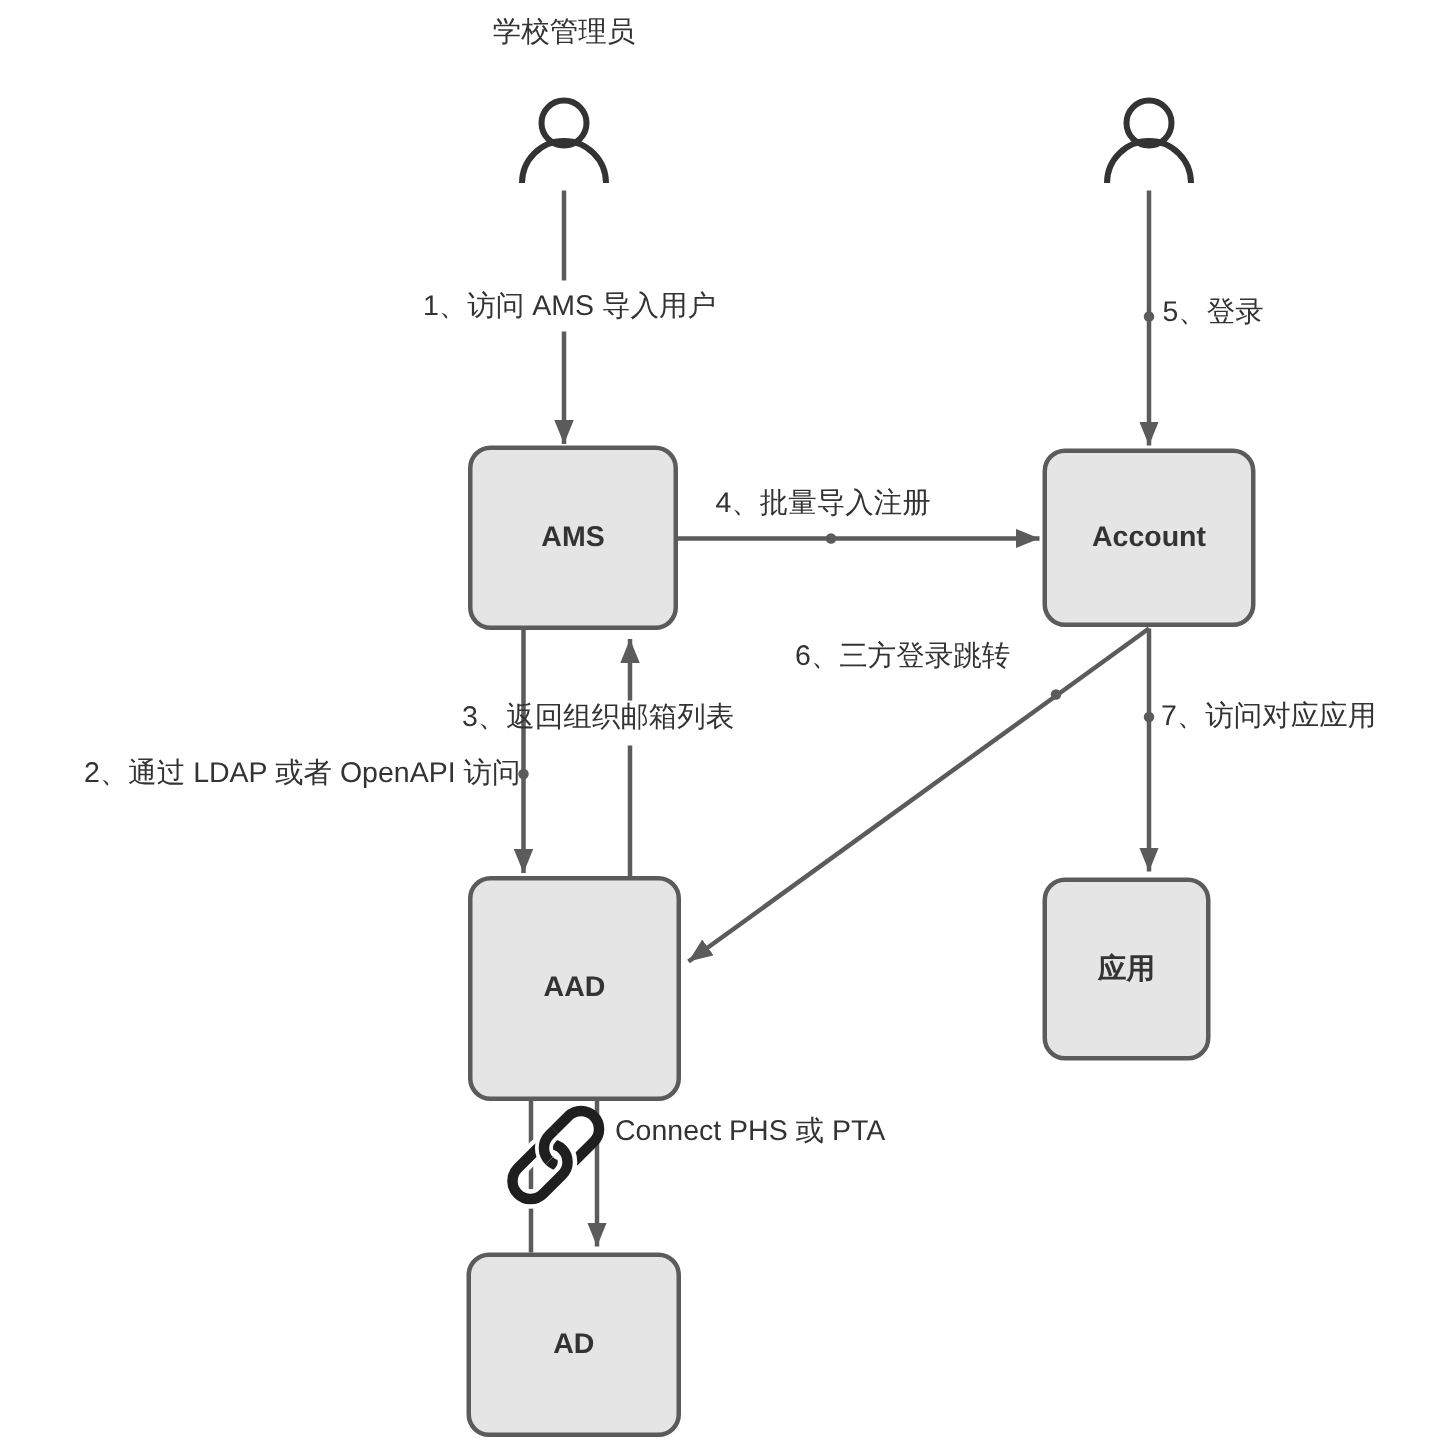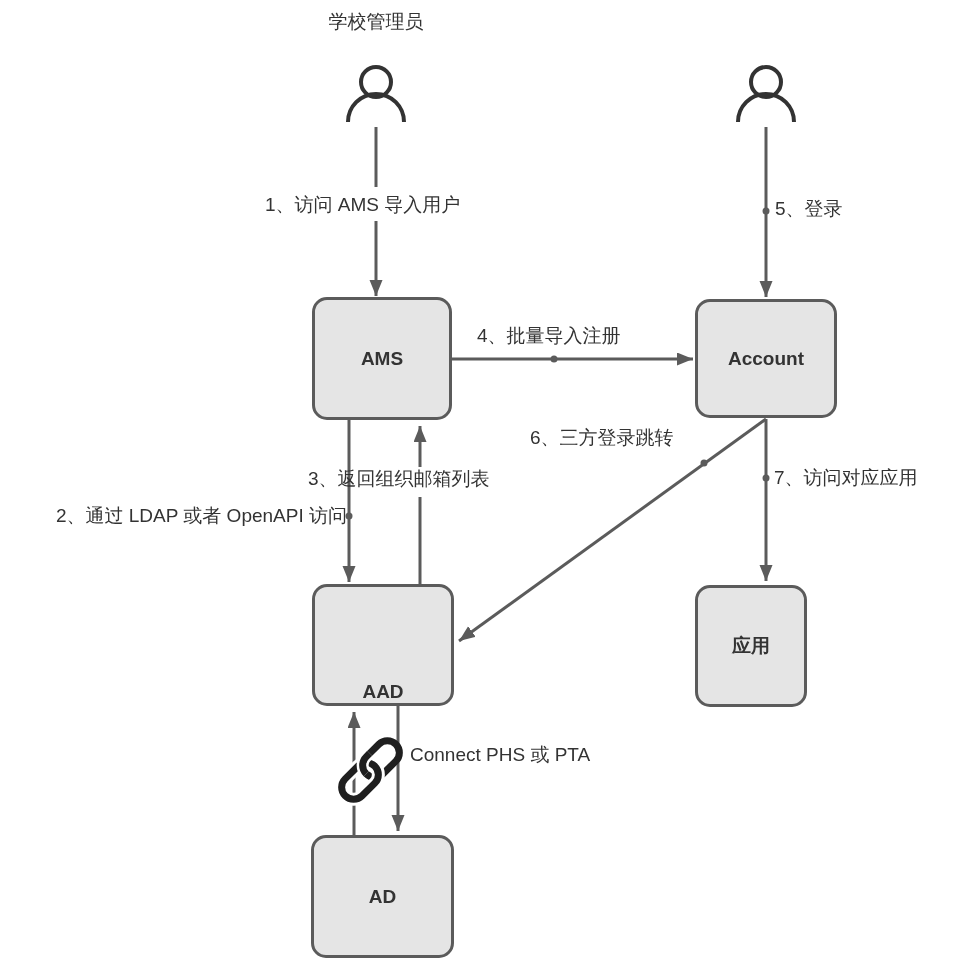--- a/index.html
+++ b/index.html
@@ -124,31 +124,31 @@
   </svg>
 
   <div class="actor-title" style="left:281px;">学校管理员</div>
 
   <div class="node" style="left:312px;top:297px;width:140px;height:123px;">
     <span>AMS</span>
   </div>
   <div class="node" style="left:695px;top:299px;width:142px;height:119px;">
     <span>Account</span>
   </div>
-  <div class="node" style="left:312px;top:584px;width:142px;height:122px;align-items:flex-end;">
+  <div class="node" style="left:312px;top:584px;width:142px;height:150px;">
     <span>AAD</span>
   </div>
   <div class="node" style="left:695px;top:585px;width:112px;height:122px;">
     <span>应用</span>
   </div>
   <div class="node" style="left:311px;top:835px;width:143px;height:123px;">
     <span>AD</span>
   </div>
 
-  <div class="edge-label" style="left:265px;top:192px;">1、访问 AMS 导入用户</div>
+  <div class="edge-label" style="left:282px;top:192px;">1、访问 AMS 导入用户</div>
   <div class="edge-label" style="right:609px;top:503px;">2、通过 LDAP 或者 OpenAPI 访问</div>
   <div class="edge-label" style="left:308px;top:466px;">3、返回组织邮箱列表</div>
   <div class="edge-label" style="left:477px;top:323px;">4、批量导入注册</div>
   <div class="edge-label" style="left:775px;top:196px;">5、登录</div>
   <div class="edge-label" style="left:530px;top:425px;">6、三方登录跳转</div>
   <div class="edge-label" style="left:774px;top:465px;">7、访问对应应用</div>
   <div class="edge-label" style="left:410px;top:742px;">Connect PHS 或 PTA</div>
 
 </div>
 

